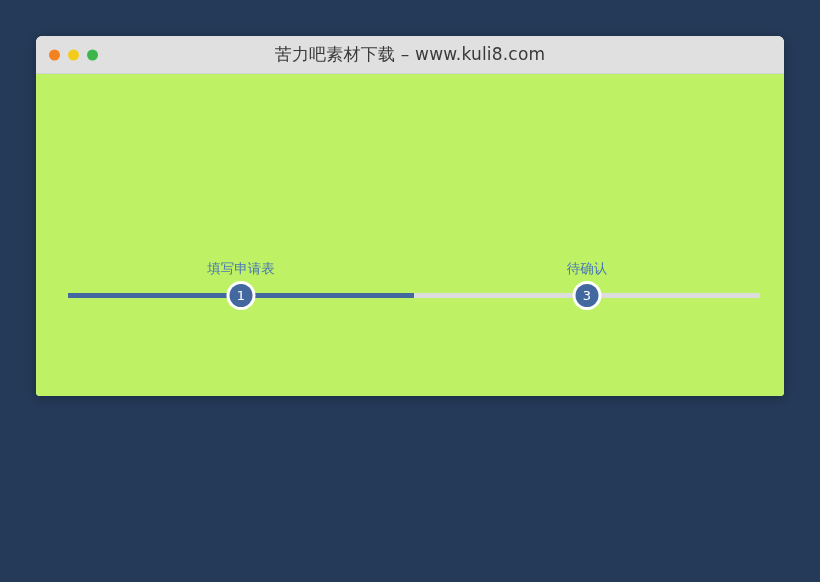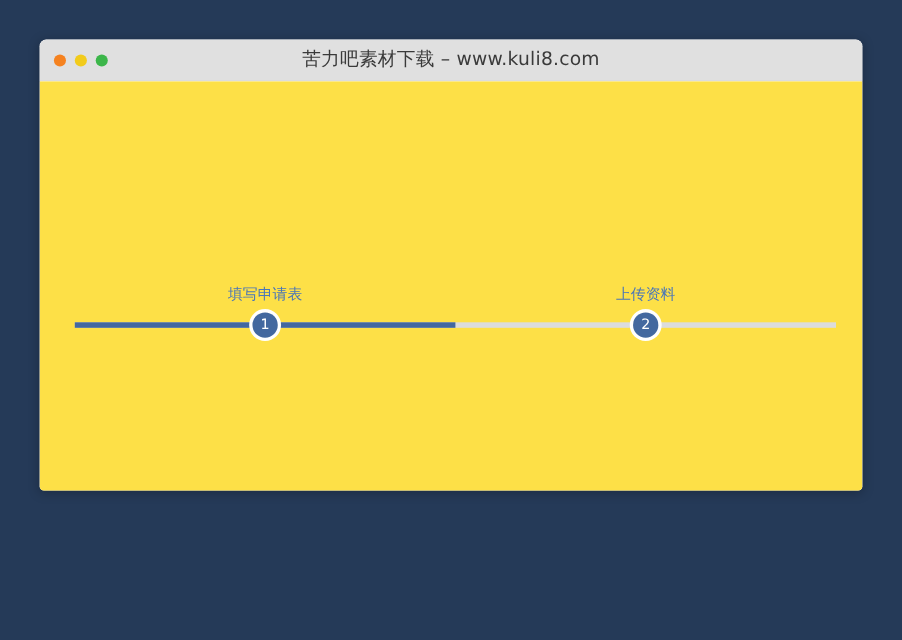--- a/index.html
+++ b/index.html
@@ -14,21 +14,21 @@
     font-family: "Liberation Sans", "DejaVu Sans", sans-serif;
     overflow: hidden;
   }
 
   
   .window {
     position: absolute;
     left: 36px;
     top: 36px;
     width: 748px;
-    height: 410px;
+    height: 360px;
     background: #ffffff;
     border-radius: 6px 6px 4px 4px;
     box-shadow: 0 2px 10px rgba(0,0,0,0.25);
     overflow: hidden;
   }
 
   .titlebar {
     position: relative;
     height: 37px;
     background: #e0e0e0;
@@ -64,21 +64,21 @@
     font-family: "DejaVu Sans", "Liberation Sans", sans-serif;
     letter-spacing: 0.2px;
     line-height: 1;
     white-space: nowrap;
     user-select: none;
   }
 
   .window-body {
     position: relative;
     height: 469px;
-    background: #fde047;
+    background: #bef264;
   }
 
   
   .stepper {
     position: absolute;
     left: 32px;
     top: 188px;
     width: 692px;
     height: 60px;
   }
@@ -174,20 +174,20 @@
     <div class="stepper">
       <div class="track">
         <div class="track-fill" style="width: 50%;"></div>
       </div>
       <div class="steps">
           <div class="step active">
             <div class="step-label">填写申请表</div>
             <div class="step-circle">1</div>
           </div>
           <div class="step active">
-            <div class="step-label">上传资料</div>
-            <div class="step-circle">2</div>
+            <div class="step-label">待确认</div>
+            <div class="step-circle">3</div>
           </div>
         </div>
     </div>
 
   </div>
 </div>
 
 </body></html>

